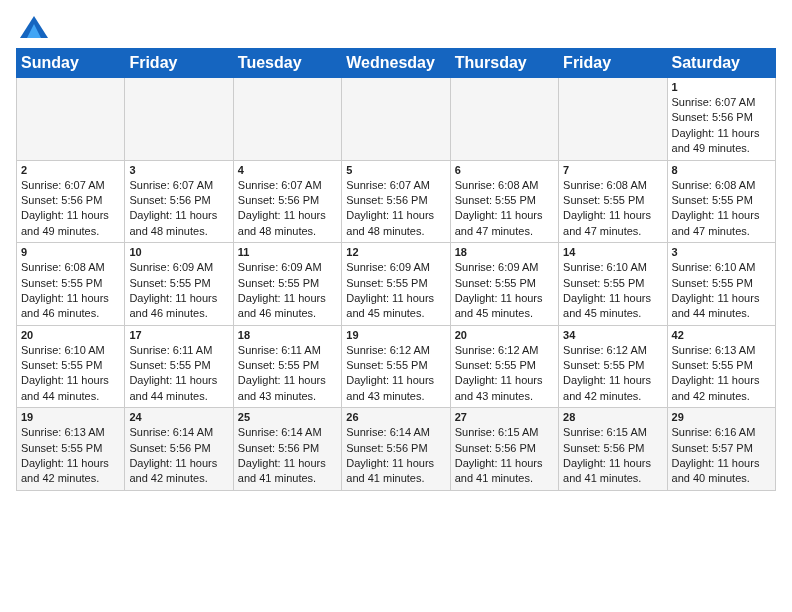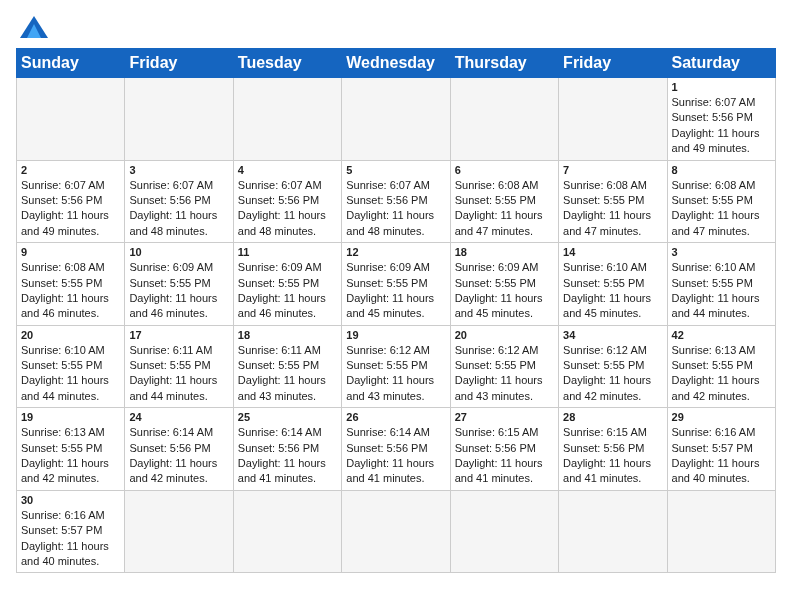--- a/index.html
+++ b/index.html
@@ -347,30 +347,15 @@
 and 41 minutes.</div>
           </td>
           <td>
             <span class="day-num">29</span>
             <div class="day-info" style="white-space: pre-line;">Sunrise: 6:16 AM
 Sunset: 5:57 PM
 Daylight: 11 hours
 and 40 minutes.</div>
           </td>
         </tr>
-        <tr class="last-row">
-          <td class="has-data">
-            <span class="day-num">30</span>
-            <div class="day-info" style="white-space: pre-line;">Sunrise: 6:16 AM
-Sunset: 5:57 PM
-Daylight: 11 hours
-and 40 minutes.</div>
-          </td>
-          <td class="empty"></td>
-          <td class="empty"></td>
-          <td class="empty"></td>
-          <td class="empty"></td>
-          <td class="empty"></td>
-          <td class="empty"></td>
-        </tr>
       </tbody>
   </table>
 </div>
 
 </body></html>

